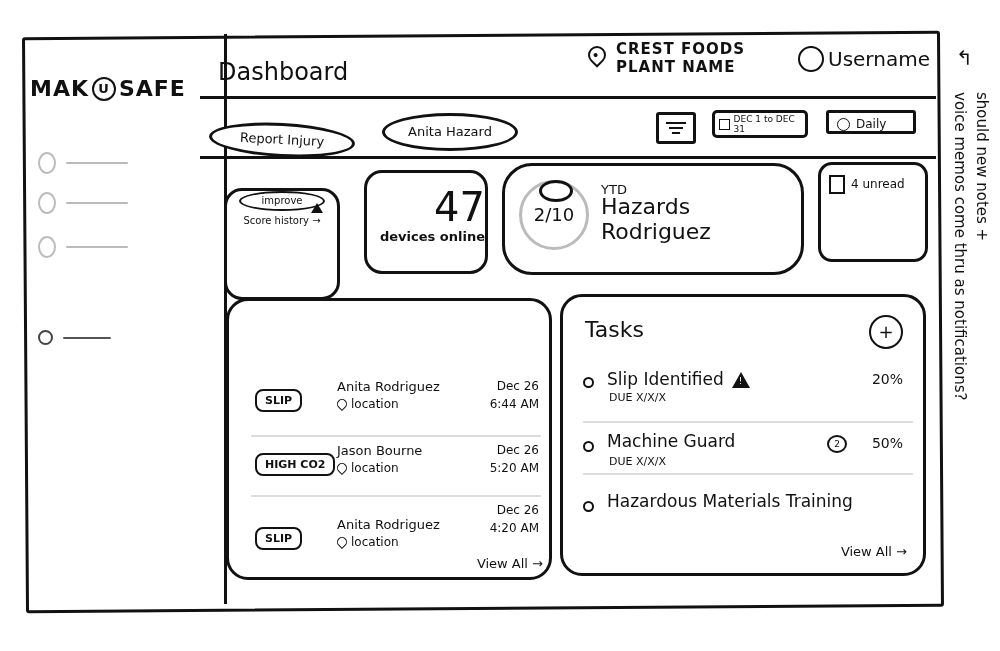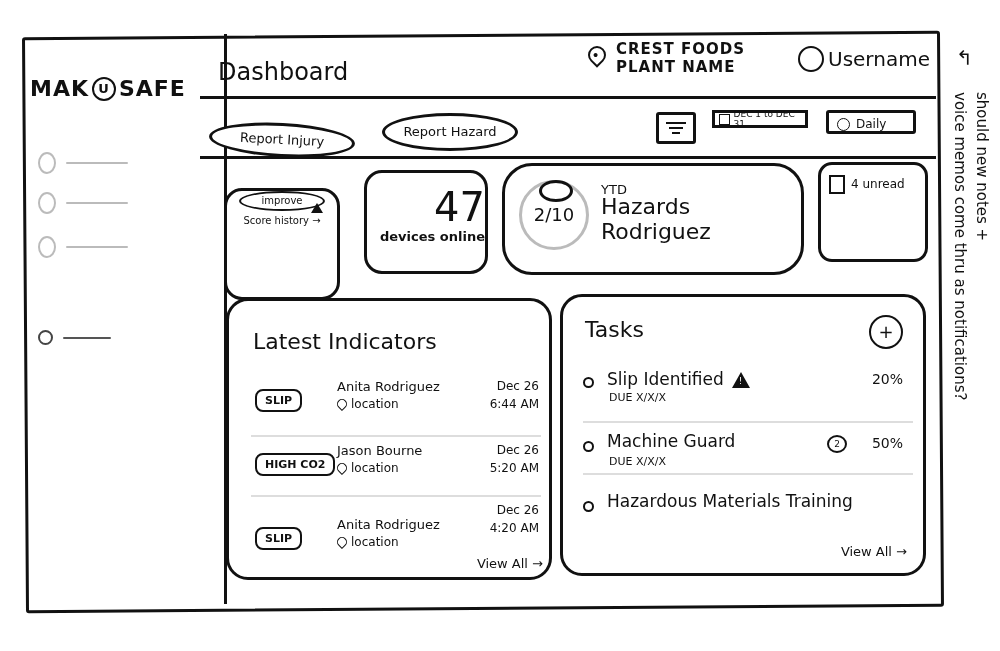--- a/index.html
+++ b/index.html
@@ -22,21 +22,21 @@
   .pin { width:14px; height:14px; border:2.5px solid #111; border-radius:50% 50% 50% 0; transform:rotate(-45deg); margin-top:6px; position:relative; }
   .pin::after { content:""; position:absolute; left:4px; top:4px; width:4px; height:4px; background:#111; border-radius:50%; }
   .user { left:798px; top:46px; display:flex; align-items:center; gap:4px; font-size:20px; }
   .user-av { width:22px; height:22px; border:2.5px solid #111; border-radius:50%; }
   .toolbar { left:200px; top:96px; width:736px; height:60px; border-bottom:3px solid #111; }
   .pill { border:3px solid #111; border-radius:50%; font-size:13px; text-align:center; background:#fff; }
   .report-injury { left:209px; top:123px; width:140px; height:28px; line-height:28px; transform:rotate(3deg); }
   .report-hazard { left:382px; top:113px; width:130px; height:32px; line-height:32px; }
   .filter-btn { left:656px; top:112px; width:34px; height:26px; border:3px solid #111; border-radius:3px; display:flex; flex-direction:column; align-items:center; justify-content:center; gap:3px; }
   .filter-btn span { display:block; height:2px; background:#111; }
-  .date-btn { left:712px; top:110px; width:96px; height:18px; border:3px solid #111; border-radius:0; font-size:9px; display:flex; align-items:center; gap:4px; padding-left:4px; box-sizing:border-box; }
+  .date-btn { left:712px; top:110px; width:96px; height:28px; border:3px solid #111; border-radius:5px; font-size:9px; display:flex; align-items:center; gap:4px; padding-left:4px; box-sizing:border-box; }
   .cal { width:9px; height:9px; border:1.5px solid #111; }
   .daily-btn { left:826px; top:110px; width:90px; height:24px; border:3px solid #111; border-radius:3px; font-size:12px; display:flex; align-items:flex-end; gap:6px; padding-left:8px; box-sizing:border-box; }
   .clock { width:11px; height:11px; border:1.5px solid #111; border-radius:50%; }
   .card { border:3px solid #111; border-radius:18px; background:#fff; }
   .score-card { left:224px; top:188px; width:110px; height:106px; text-align:center; }
   .score-num { font-size:44px; line-height:50px; margin-top:6px; }
   .score-den { font-size:12px; }
   .tri { position:absolute; right:14px; top:12px; width:0; height:0; border-left:6px solid transparent; border-right:6px solid transparent; border-bottom:10px solid #111; }
   .improve { margin:0 auto; width:82px; height:16px; line-height:16px; border:2px solid #111; border-radius:50%; font-size:10px; }
   .history { font-size:10px; margin-top:4px; }
@@ -117,21 +117,21 @@
     <div>PLANT NAME</div>
   </div>
 </div>
 <div class="abs user">
   <span class="user-av"></span>
   <span>Username</span>
 </div>
 
 <div class="abs toolbar"></div>
 <div class="abs pill report-injury">Report Injury</div>
-<div class="abs pill report-hazard">Report Hazard</div>
+<div class="abs pill report-hazard">Anita Hazard</div>
 <div class="abs filter-btn">
   <span style="width:20px"></span>
   <span style="width:14px"></span>
   <span style="width:8px"></span>
 </div>
 <div class="abs date-btn">
   <span class="cal"></span>
   <span>DEC 1 to DEC 31</span>
 </div>
 <div class="abs daily-btn">
@@ -158,21 +158,20 @@
 </div>
 
 <div class="abs card notif-card">
   <div class="notif-row">
     <span class="note-ic"></span>
     <span>4 unread</span>
   </div>
 </div>
 
 <div class="abs card ind-card">
-  <div class="ind-title">Latest Indicators</div>
   <div class="ind-row" style="top:72px">
     <span class="tag">SLIP</span>
     <span class="ind-name">Anita Rodriguez</span>
     <span class="ind-loc">
         <span class="mini-pin"></span>
         <span>location</span>
       </span>
     <span class="ind-date"><span>Dec 26</span><br><span>6:44 AM</span></span>
   </div>
   <div class="ind-row sep" style="top:134px">

